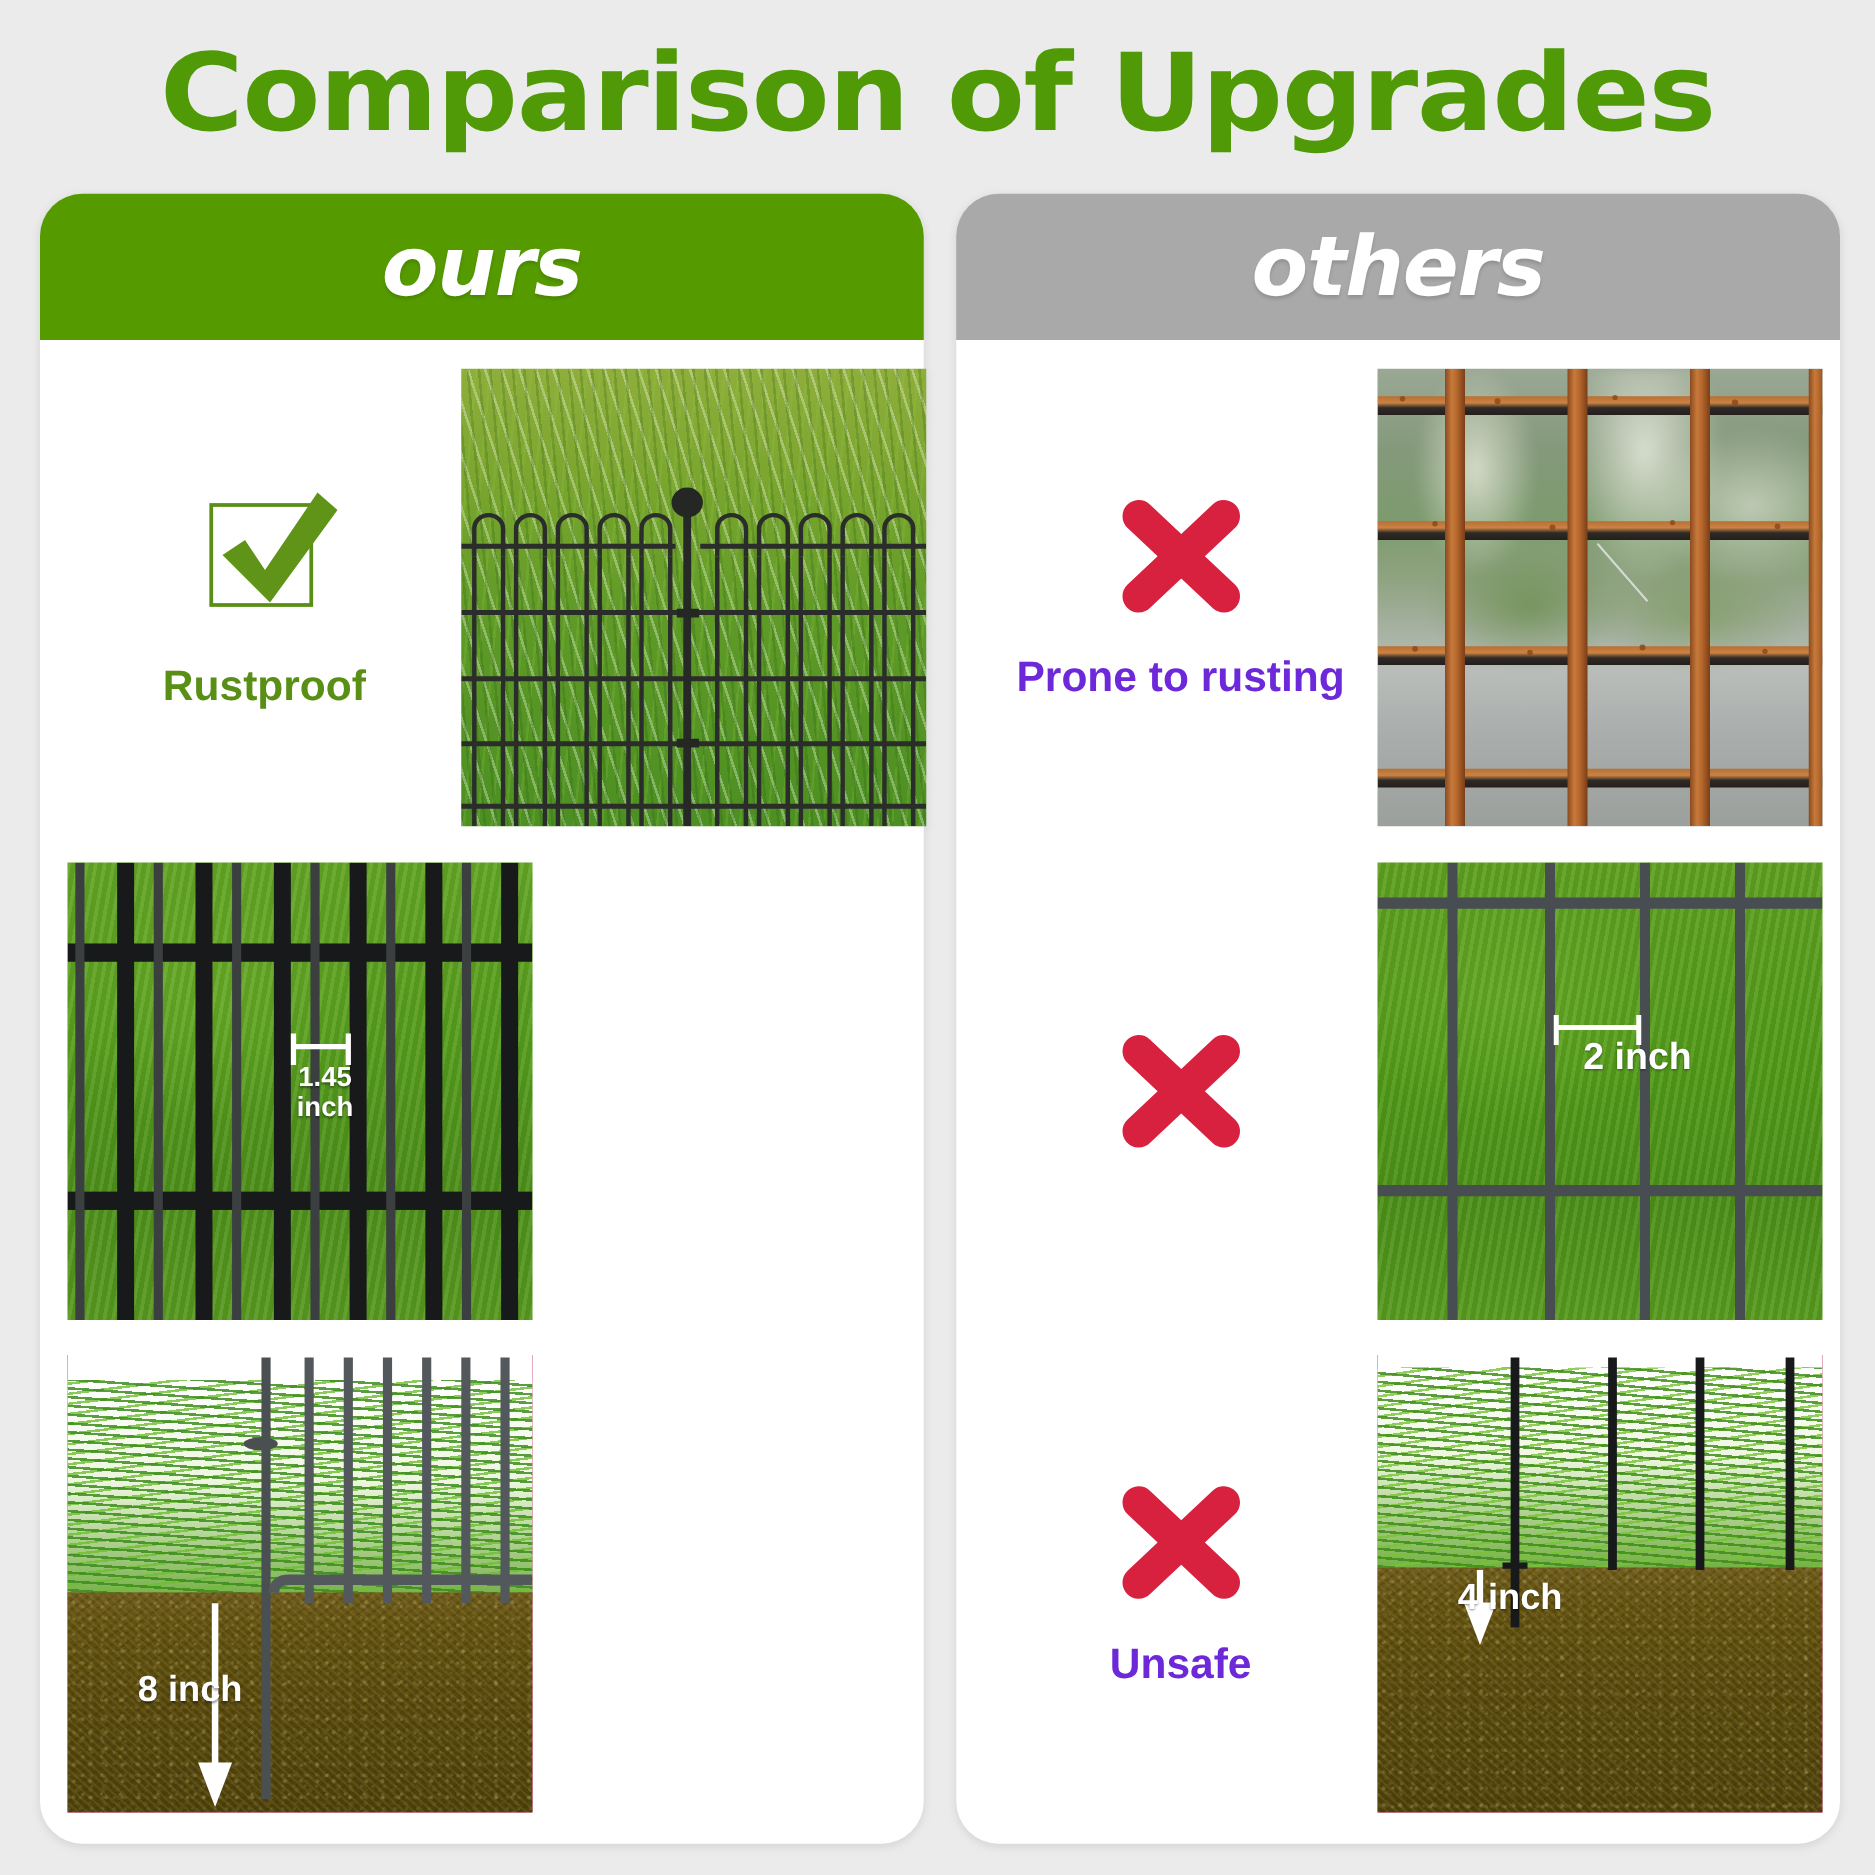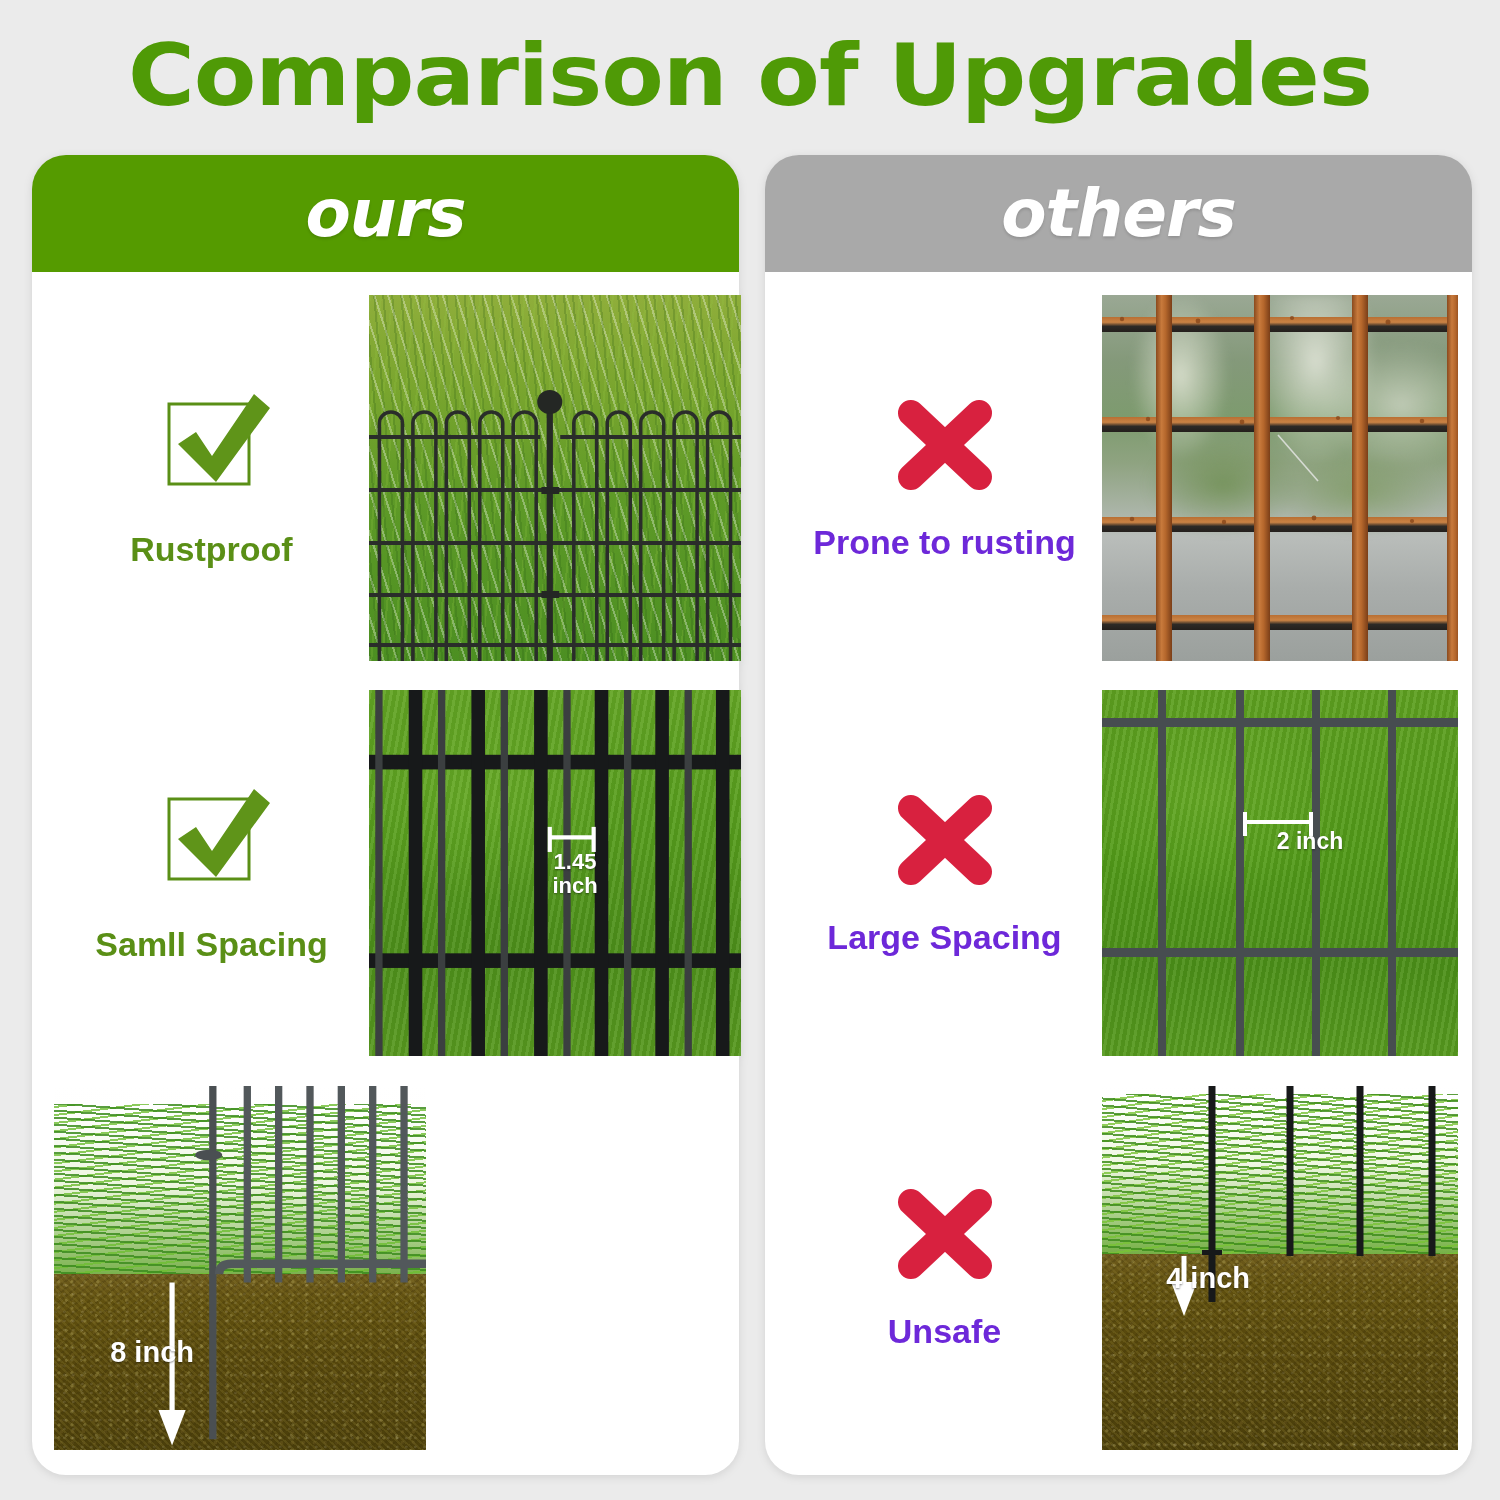--- a/index.html
+++ b/index.html
@@ -210,21 +210,21 @@
     color: #ffffff;
     font-family: "Liberation Sans", sans-serif;
     font-weight: 700;
     line-height: 1.12;
     text-align: center;
     text-shadow: 0 1px 2px rgba(0,0,0,0.45);
     white-space: pre-line;
     pointer-events: none;
   }
   .dim-145 { left: 158px; top: 160px; width: 96px; font-size: 22px; }
-  .dim-2   { left: 148px; top: 139px; width: 120px; font-size: 23px; }
+  .dim-2   { left: 148px; top: 139px; width: 120px; font-size: 30px; }
   .dim-8   { left: 28px;  top: 236px; width: 112px; font-size: 29px; text-align: right; margin-top: 16px; }
   .dim-4   { left: 36px;  top: 178px; width: 112px; font-size: 29px; text-align: right; }
 </style>
 </head>
 <body>
 
 <div class="page">
 
   <div class="title">Comparison of Upgrades</div>
 
@@ -294,27 +294,20 @@
 
               <line x1="173" y1="108" x2="173" y2="366" stroke="#262926" stroke-width="6"></line>
               <circle cx="173" cy="107" r="12" fill="#242724"></circle>
               <rect x="165" y="192" width="17" height="7" fill="#242724"></rect>
               <rect x="165" y="296" width="17" height="7" fill="#242724"></rect>
             </svg>
           </div>
         </div>
 
         <div class="row">
-          <div class="feature">
-            <svg class="check-icon" viewBox="0 0 124 118">
-              <rect x="19" y="18" width="80" height="80" fill="none" stroke="#5a8f16" stroke-width="3"></rect>
-              <path d="M28 58 L46 46 L62 70 L104 8 L120 22 L66 96 Z" fill="#5f9419"></path>
-            </svg>
-            <div class="feature-label good">Samll Spacing</div>
-          </div>
           <div class="media tile-spacing-ours">
             <div class="grasstex"></div>
             <svg class="bars" viewBox="0 0 356 366" preserveAspectRatio="none">
               <g fill="#17191a">
                 <rect x="0" y="62" width="356" height="14"></rect>
                 <rect x="0" y="252" width="356" height="14"></rect>
               </g>
               <g fill="#17191a">
                 <rect x="38" y="0" width="13" height="366"></rect>
                 <rect x="98" y="0" width="13" height="366"></rect>
@@ -446,21 +439,20 @@
         </div>
 
         <div class="row">
           <div class="feature">
             <svg class="x-icon" viewBox="0 0 112 104">
               <g stroke="#d8213f" stroke-width="26" stroke-linecap="round">
                 <line x1="22" y1="20" x2="90" y2="84"></line>
                 <line x1="90" y1="20" x2="22" y2="84"></line>
               </g>
             </svg>
-            <div class="feature-label bad">Large Spacing</div>
           </div>
           <div class="media right tile-spacing-others">
             <div class="grasstex"></div>
             <svg class="bars" viewBox="0 0 356 366" preserveAspectRatio="none">
               <g fill="#474d50">
                 <rect x="0" y="28" width="356" height="9"></rect>
                 <rect x="0" y="258" width="356" height="9"></rect>
               </g>
               <g fill="#474d50">
                 <rect x="56" y="0" width="8" height="366"></rect>

